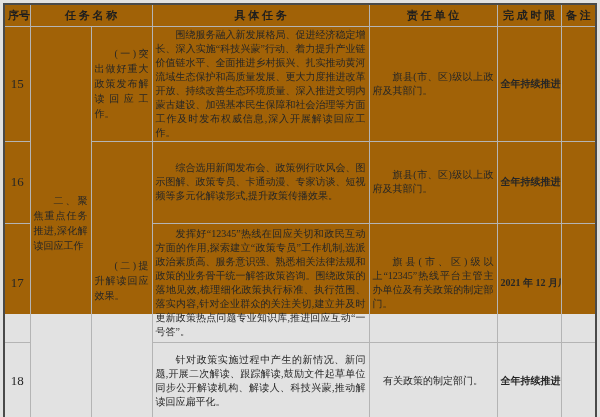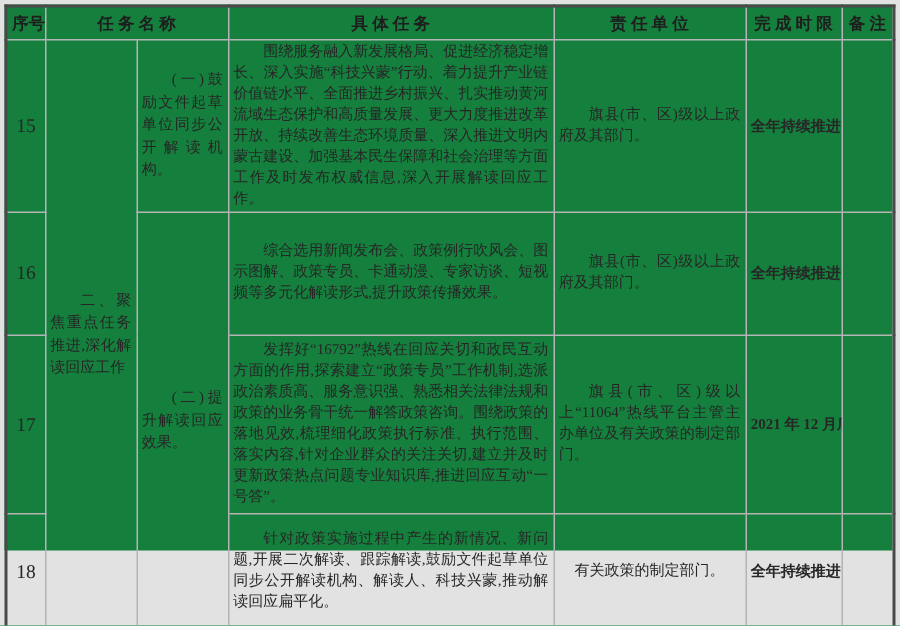--- a/index.html
+++ b/index.html
@@ -6,22 +6,22 @@
   body {
     width:600px; height:417px;
     background:#e2e2e2;
     font-family:"Liberation Serif", serif;
     color:#262626;
     position:relative;
     overflow:hidden;
   }
   .sheet {
     position:absolute; left:3px; top:3px;
-    width:592px; height:364px;
-    background:#15803d;
+    width:592px; height:311px;
+    background:#a16207;
   }
   table.doc {
     border-collapse:collapse;
     table-layout:fixed;
     width:592px; height:410px;
   }
   table.doc { border:2px solid #4a4a4a; }
   .doc th, .doc td {
     border:1px solid #b4b4b4;
     vertical-align:middle;
@@ -86,21 +86,21 @@
       <th>完 成 时 限</th>
       <th>备 注</th>
     </tr>
 
     <tr style="height:108px">
       <td class="num-cell">15</td>
       <td class="section-cell" rowspan="4">
             <div>二、聚焦重点任务推进,深化解读回应工作</div>
           </td>
       <td class="group-cell">
-            <div>(一)鼓励文件起草单位同步公开解读机构。</div>
+            <div>(一)突出做好重大政策发布解读回应工作。</div>
           </td>
       <td class="task-cell">
             <div>围绕服务融入新发展格局、促进经济稳定增长、深入实施“科技兴蒙”行动、着力提升产业链价值链水平、全面推进乡村振兴、扎实推动黄河流域生态保护和高质量发展、更大力度推进改革开放、持续改善生态环境质量、深入推进文明内蒙古建设、加强基本民生保障和社会治理等方面工作及时发布权威信息,深入开展解读回应工作。</div>
           </td>
       <td class="unit-cell">
             <div>旗县(市、区)级以上政府及其部门。</div>
           </td>
       <td class="deadline-cell">全年持续推进</td>
       <td class="remark-cell"></td>
     </tr>
@@ -116,24 +116,24 @@
       <td class="unit-cell">
             <div>旗县(市、区)级以上政府及其部门。</div>
           </td>
       <td class="deadline-cell">全年持续推进</td>
       <td class="remark-cell"></td>
     </tr>
 
     <tr style="height:119px">
       <td class="num-cell">17</td>
       <td class="task-cell">
-            <div>发挥好“16792”热线在回应关切和政民互动方面的作用,探索建立“政策专员”工作机制,选派政治素质高、服务意识强、熟悉相关法律法规和政策的业务骨干统一解答政策咨询。围绕政策的落地见效,梳理细化政策执行标准、执行范围、落实内容,针对企业群众的关注关切,建立并及时更新政策热点问题专业知识库,推进回应互动“一号答”。</div>
+            <div>发挥好“12345”热线在回应关切和政民互动方面的作用,探索建立“政策专员”工作机制,选派政治素质高、服务意识强、熟悉相关法律法规和政策的业务骨干统一解答政策咨询。围绕政策的落地见效,梳理细化政策执行标准、执行范围、落实内容,针对企业群众的关注关切,建立并及时更新政策热点问题专业知识库,推进回应互动“一号答”。</div>
           </td>
       <td class="unit-cell">
-            <div>旗县(市、区)级以上“11064”热线平台主管主办单位及有关政策的制定部门。</div>
+            <div>旗县(市、区)级以上“12345”热线平台主管主办单位及有关政策的制定部门。</div>
           </td>
       <td class="deadline-cell">2021 年 12 月底</td>
       <td class="remark-cell"></td>
     </tr>
 
     <tr style="height:79px">
       <td class="num-cell">18</td>
       <td class="task-cell">
             <div>针对政策实施过程中产生的新情况、新问题,开展二次解读、跟踪解读,鼓励文件起草单位同步公开解读机构、解读人、科技兴蒙,推动解读回应扁平化。</div>
           </td>

